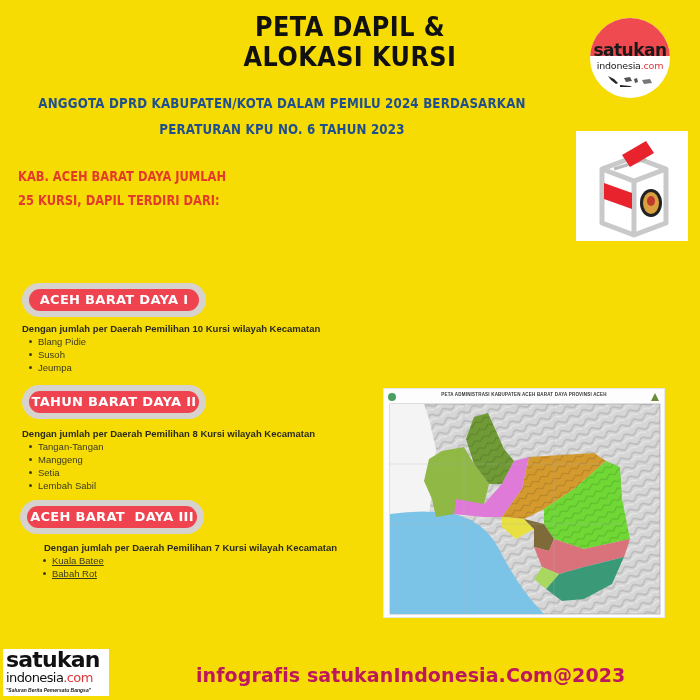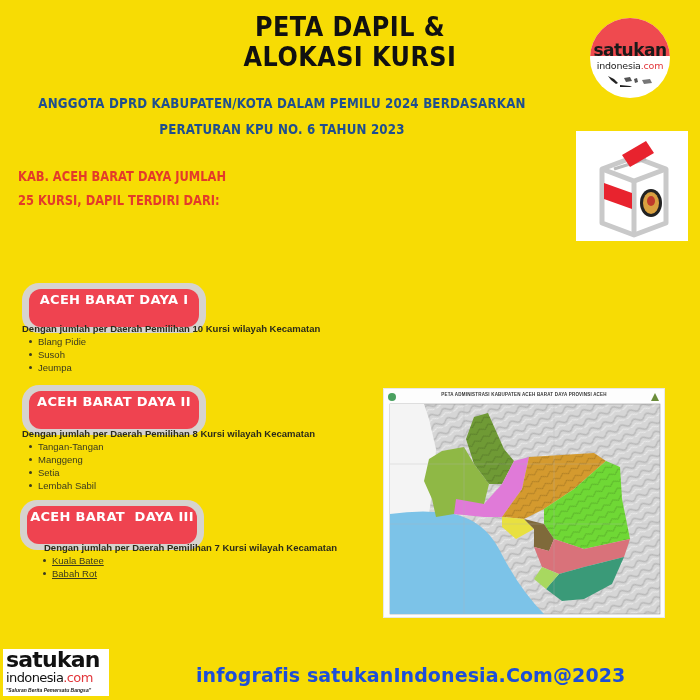--- a/index.html
+++ b/index.html
@@ -69,21 +69,21 @@
 
   
   .ballot {
     left: 576px; top: 131px; width: 112px; height: 110px;
     background: #fff;
   }
 
   
   .pill-outer {
     position: absolute;
-    height: 50px; width: 184px;
+    height: 34px; width: 184px;
     background: #d6d3cf;
     border-radius: 17px;
   }
   .pill-inner {
     position: absolute; left: 7px; top: 6px; right: 7px; bottom: 6px;
     background: #ef4350;
     border-radius: 12px;
     color: #fff;
     font-family: "DejaVu Sans", sans-serif;
     font-weight: bold;
@@ -137,21 +137,21 @@
   .footer-logo .l2 .dom { color: #e2363b; }
   .footer-logo .l3 {
     position: absolute; left: 3px; top: 38px;
     font-size: 5px; font-style: italic; font-weight: bold; color: #222;
   }
   .footer-text {
     left: 196px; top: 664px;
     font-family: "DejaVu Sans", sans-serif;
     font-weight: bold;
     font-size: 19px;
-    color: #1d4ed8;
+    color: #be185d;
     letter-spacing: 0.1px;
     white-space: nowrap;
   }
 </style>
 </head>
 <body>
 
 <div class="abs title">
   <div>PETA DAPIL &amp;</div>
   <div>ALOKASI KURSI</div>
@@ -203,21 +203,21 @@
   <div class="pill-inner">ACEH BARAT DAYA I</div>
 </div>
 <div class="desc" style="left:22px; top:323px;">Dengan jumlah per Daerah Pemilihan 10 Kursi wilayah Kecamatan</div>
 <ul class="items" style="left:22px; top:335px;">
   <li>Blang Pidie</li>
   <li>Susoh</li>
   <li>Jeumpa</li>
 </ul>
 
 <div class="pill-outer" style="left:22px; top:385px;">
-  <div class="pill-inner">ACEH BARAT DAYA II</div>
+  <div class="pill-inner">TAHUN BARAT DAYA II</div>
 </div>
 <div class="desc" style="left:22px; top:428px;">Dengan jumlah per Daerah Pemilihan 8 Kursi wilayah Kecamatan</div>
 <ul class="items" style="left:22px; top:440px;">
   <li>Tangan-Tangan</li>
   <li>Manggeng</li>
   <li>Setia</li>
   <li>Lembah Sabil</li>
 </ul>
 
 <div class="pill-outer" style="left:20px; top:500px;">

